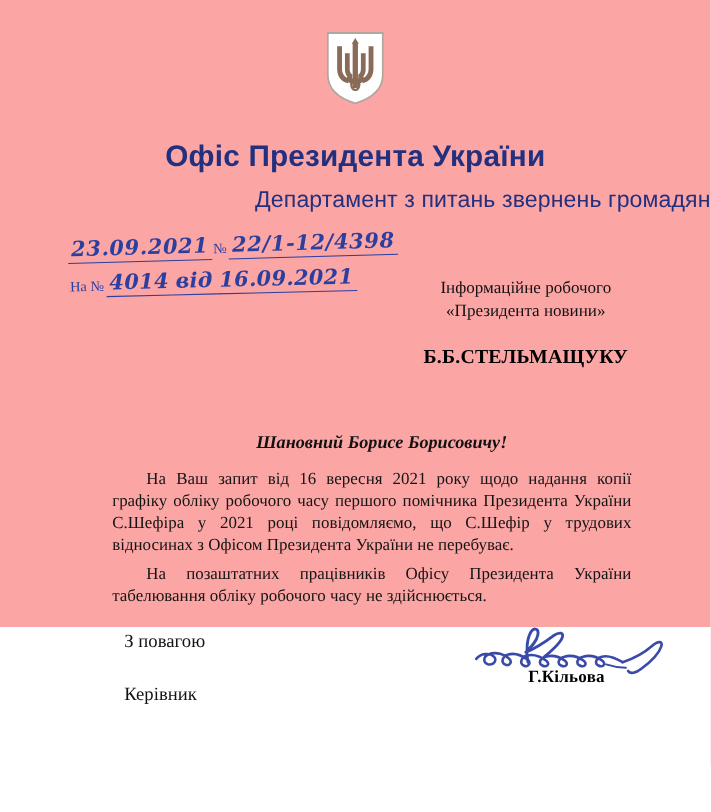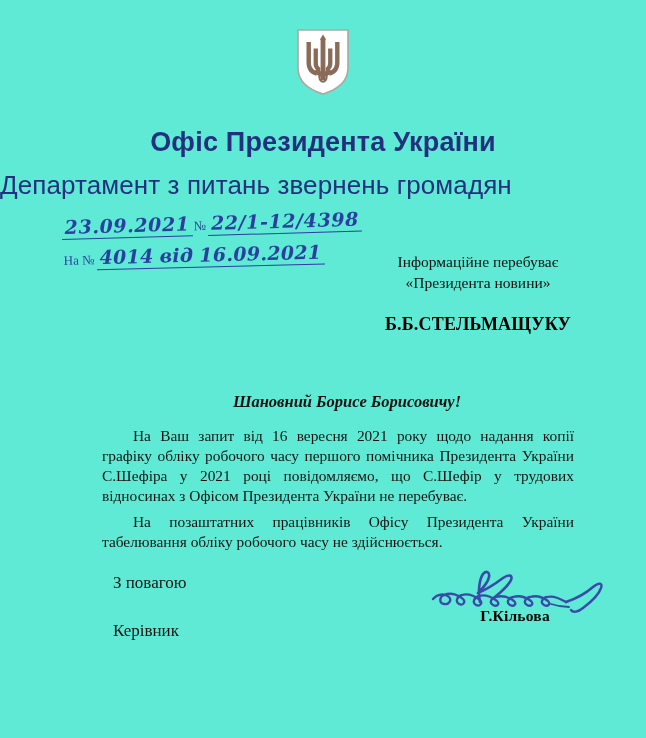--- a/index.html
+++ b/index.html
@@ -12,22 +12,22 @@
     height: 738px;
     font-family: "Liberation Serif", "DejaVu Serif", serif;
     color: #1a1a1a;
     position: relative;
     overflow: hidden;
   }
 
   .page {
     position: relative;
     width: 646px;
-    height: 738px;
-    background: #5eead4;
+    height: 570px;
+    background: #fca5a5;
   }
 
   
   .emblem-wrap {
     position: absolute;
     left: 0;
     right: 0;
     top: 28px;
     display: flex;
     justify-content: center;
@@ -50,24 +50,24 @@
     font-size: 27px;
     letter-spacing: 0.2px;
     color: #23307e;
     white-space: nowrap;
   }
   .dept-title {
     position: absolute;
     left: 0;
     right: 0;
     top: 170px;
-    text-align: left;
+    text-align: right;
     font-family: "Liberation Sans", "DejaVu Sans", sans-serif;
     font-weight: normal;
-    font-size: 26px;
+    font-size: 21px;
     letter-spacing: 0.1px;
     color: #23307e;
     white-space: nowrap;
   }
 
   
   .reg-block {
     position: absolute;
     left: 62px;
     top: 218px;
@@ -242,21 +242,21 @@
     </div>
     <div class="reg-line reg-line-2">
       <span class="reg-prefix">На №</span>
       <span class="hw slim">4014</span>
       <span class="hw slim">від</span>
       <span class="hw slim">16.09.2021</span>
     </div>
   </div>
 
   <div class="addressee">
-    <div class="addressee-line">Інформаційне перебуває</div>
+    <div class="addressee-line">Інформаційне робочого</div>
     <div class="addressee-line">«Президента новини»</div>
     <div class="addressee-name">Б.Б.СТЕЛЬМАЩУКУ</div>
   </div>
 
   <div class="salutation">Шановний Борисе Борисовичу!</div>
 
   <div class="body-text">
     <p class="para">На Ваш запит від 16 вересня 2021 року щодо надання копії графіку обліку робочого часу першого помічника Президента України С.Шефіра у 2021 році повідомляємо, що С.Шефір у трудових відносинах з Офісом Президента України не перебуває.</p>
     <p class="para">На позаштатних працівників Офісу Президента України табелювання обліку робочого часу не здійснюється.</p>
   </div>

